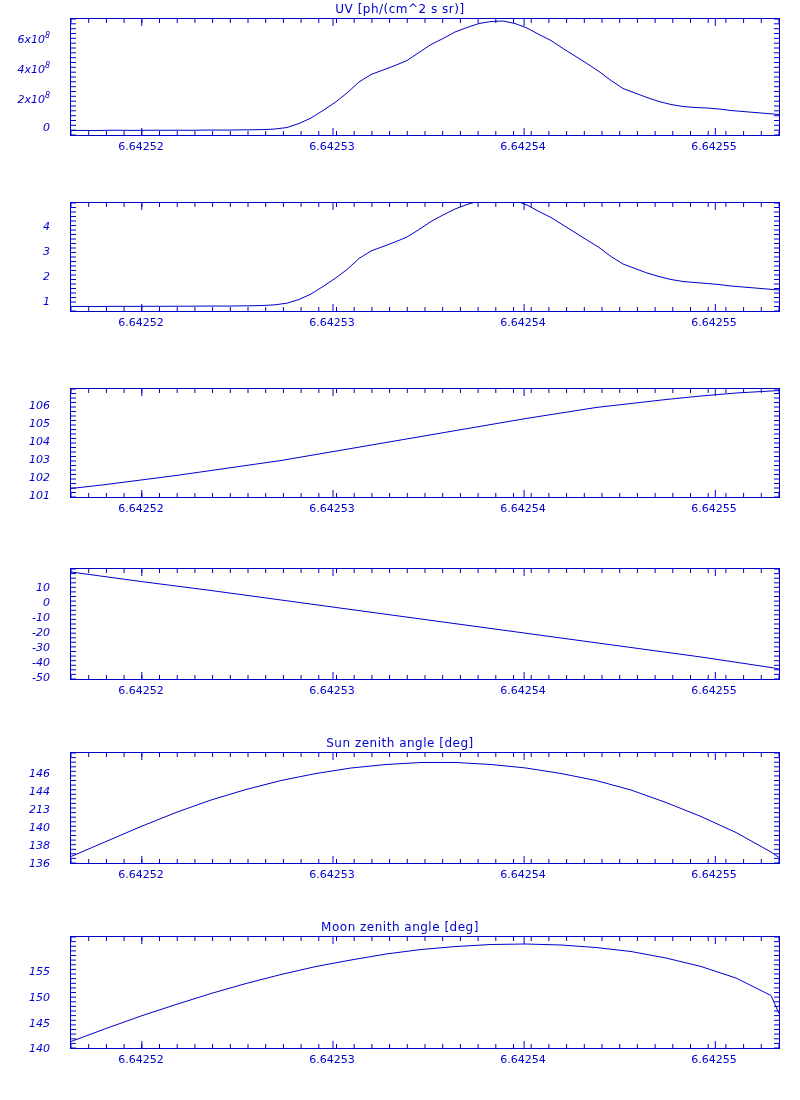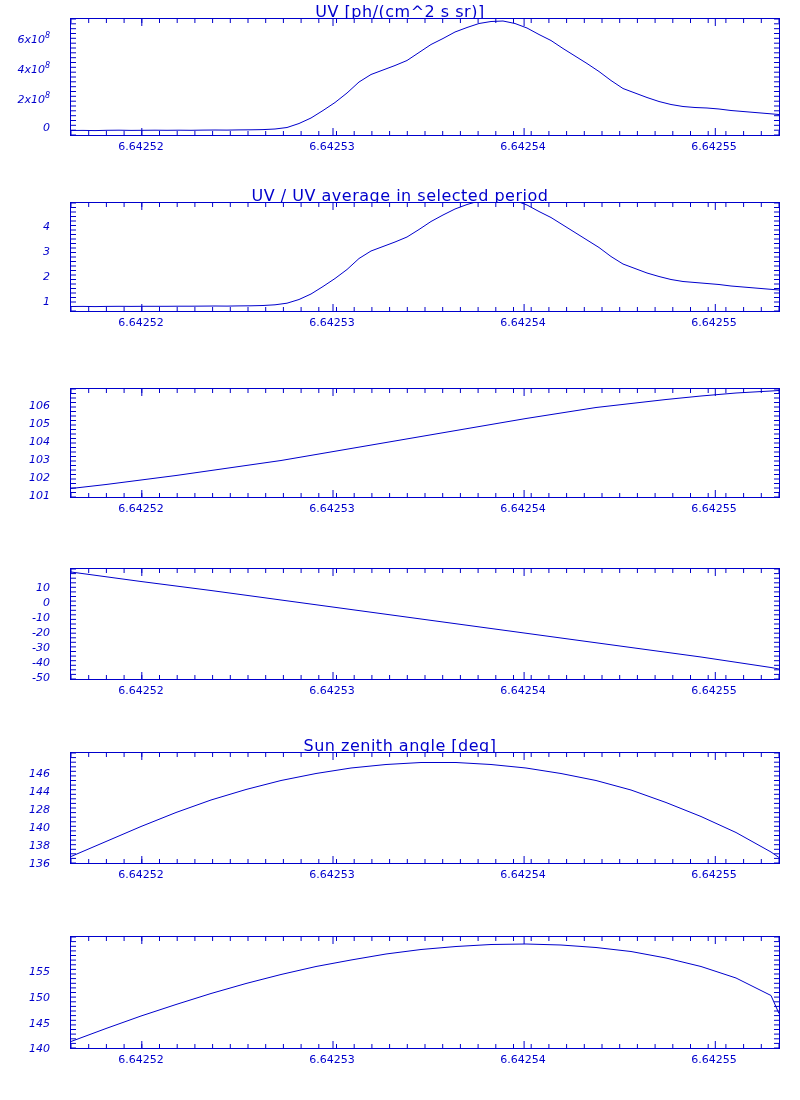--- a/index.html
+++ b/index.html
@@ -23,21 +23,21 @@
     position: absolute;
     left: 0;
     width: 800px;
   }
   .panel-title {
     position: absolute;
     left: 0;
     top: 0;
     width: 800px;
     text-align: center;
-    font-size: 16px;
+    font-size: 12px;
     color: #0000cc;
     letter-spacing: 0.5px;
     font-family: "DejaVu Sans", sans-serif;
   }
   .plotbox {
     position: absolute;
     box-sizing: border-box;
     border: 1px solid #0000cc;
     background: #ffffff;
     overflow: hidden;
@@ -243,21 +243,20 @@
     </div>
     <div class="xlabels" style="left:70px;top:140px;width:710px">
       <div class="xlabel" style="left:71px">6.64252</div>
       <div class="xlabel" style="left:262px">6.64253</div>
       <div class="xlabel" style="left:453px">6.64254</div>
       <div class="xlabel" style="left:644px">6.64255</div>
     </div>
   </div>
 
   <div class="panel" style="top:182px;height:160px">
-    <div class="panel-title" style="top:4px">UV / UV average in selected period</div>
     <div class="ylabels" style="left:0;top:20px;width:66px;height:116px">
       <div class="ylabel" style="top:100px">1</div>
       <div class="ylabel" style="top:75px">2</div>
       <div class="ylabel" style="top:50px">3</div>
       <div class="ylabel" style="top:25px">4</div>
     </div>
     <div class="plotbox" style="left:70px;top:20px;width:710px;height:110px">
       <svg width="708" height="108" viewBox="0 0 708 108" preserveAspectRatio="none">
           <g stroke="#0000cc" stroke-width="1">
             <line x1="70.8" x2="70.8" y1="0" y2="7"></line>
@@ -746,21 +745,21 @@
       <div class="xlabel" style="left:644px">6.64255</div>
     </div>
   </div>
 
   <div class="panel" style="top:732px;height:155px">
     <div class="panel-title" style="top:4px">Sun zenith angle [deg]</div>
     <div class="ylabels" style="left:0;top:20px;width:66px;height:116px">
       <div class="ylabel" style="top:112px">136</div>
       <div class="ylabel" style="top:94px">138</div>
       <div class="ylabel" style="top:76px">140</div>
-      <div class="ylabel" style="top:58px">128</div>
+      <div class="ylabel" style="top:58px">213</div>
       <div class="ylabel" style="top:40px">144</div>
       <div class="ylabel" style="top:22px">146</div>
     </div>
     <div class="plotbox" style="left:70px;top:20px;width:710px;height:112px">
       <svg width="708" height="110" viewBox="0 0 708 110" preserveAspectRatio="none">
           <g stroke="#0000cc" stroke-width="1">
             <line x1="70.8" x2="70.8" y1="0" y2="7"></line>
             <line x1="70.8" x2="70.8" y1="110" y2="103"></line>
             <line x1="262.0" x2="262.0" y1="0" y2="7"></line>
             <line x1="262.0" x2="262.0" y1="110" y2="103"></line>
@@ -908,20 +907,21 @@
     </div>
     <div class="xlabels" style="left:70px;top:136px;width:710px">
       <div class="xlabel" style="left:71px">6.64252</div>
       <div class="xlabel" style="left:262px">6.64253</div>
       <div class="xlabel" style="left:453px">6.64254</div>
       <div class="xlabel" style="left:644px">6.64255</div>
     </div>
   </div>
 
   <div class="panel" style="top:916px;height:160px">
+    <div class="panel-title" style="top:4px">Moon zenith angle [deg]</div>
     <div class="ylabels" style="left:0;top:20px;width:66px;height:116px">
       <div class="ylabel" style="top:113px">140</div>
       <div class="ylabel" style="top:88px">145</div>
       <div class="ylabel" style="top:62px">150</div>
       <div class="ylabel" style="top:36px">155</div>
     </div>
     <div class="plotbox" style="left:70px;top:20px;width:710px;height:113px">
       <svg width="708" height="111" viewBox="0 0 708 111" preserveAspectRatio="none">
           <g stroke="#0000cc" stroke-width="1">
             <line x1="70.8" x2="70.8" y1="0" y2="7"></line>

